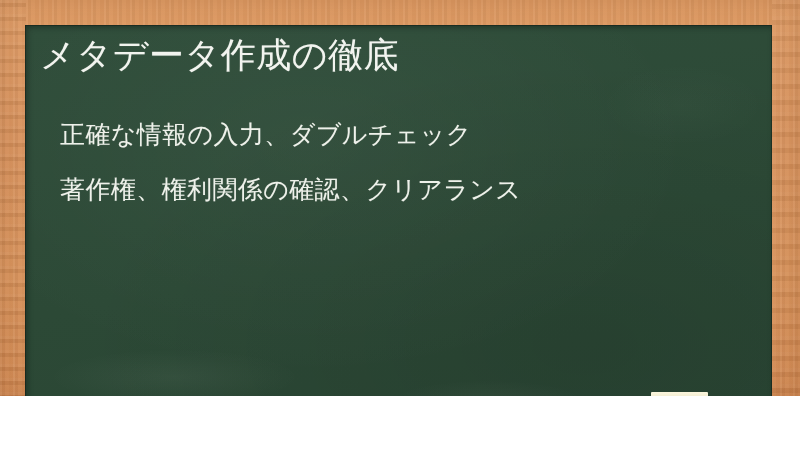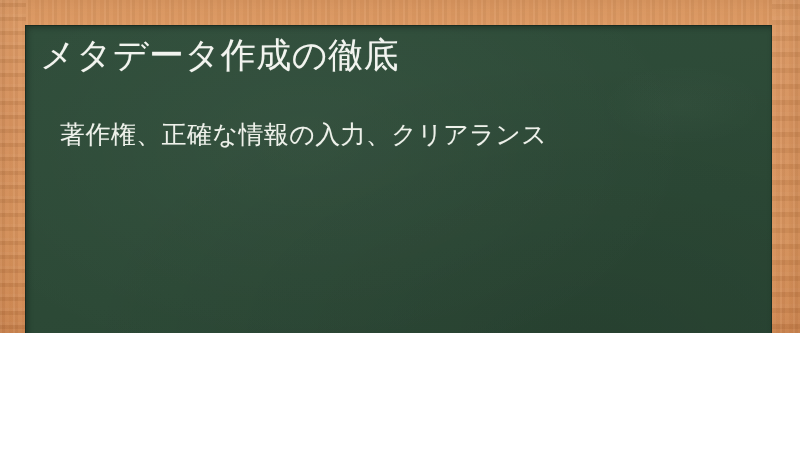--- a/index.html
+++ b/index.html
@@ -12,21 +12,21 @@
     width: 800px;
     height: 450px;
     overflow: hidden;
     font-family: "DejaVu Sans", "Liberation Sans", sans-serif;
   }
 
   
   .slide {
     position: relative;
     width: 800px;
-    height: 333px;
+    height: 396px;
     overflow: hidden;
   }
 
   
   .frame {
     position: absolute;
     inset: 0;
     background:
       repeating-linear-gradient(
         90deg,
@@ -164,21 +164,22 @@
   </div>
 
   <div class="board">
     <div class="board-dust"></div>
 
     <div class="content">
 
       <div class="title">メタデータ作成の徹底</div>
 
       <div class="bullets">
-        <div class="bullet-line">著作権、正確な情報の入力、クリアランス</div>
+        <div class="bullet-line">正確な情報の入力、ダブルチェック</div>
+        <div class="bullet-line">著作権、権利関係の確認、クリアランス</div>
       </div>
 
     </div>
   </div>
 
   <div class="chalk-stick"></div>
 
 </div>
 
 </body></html>

